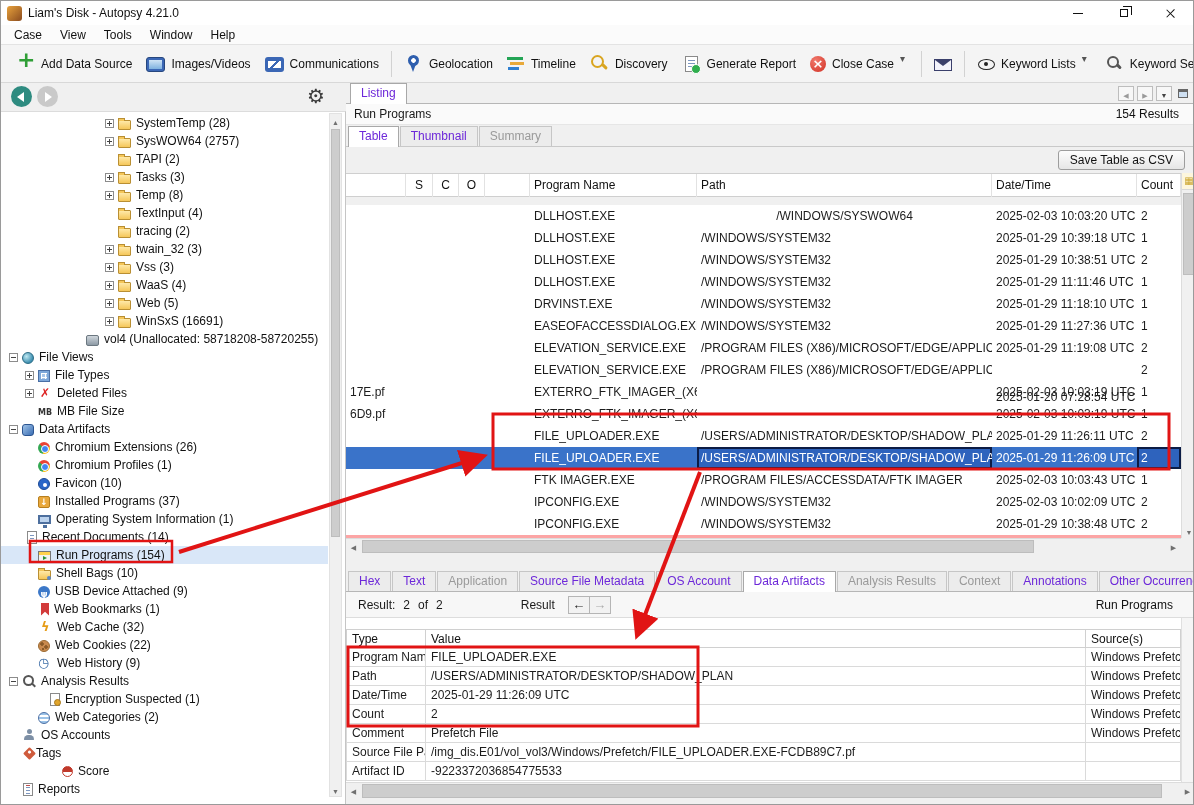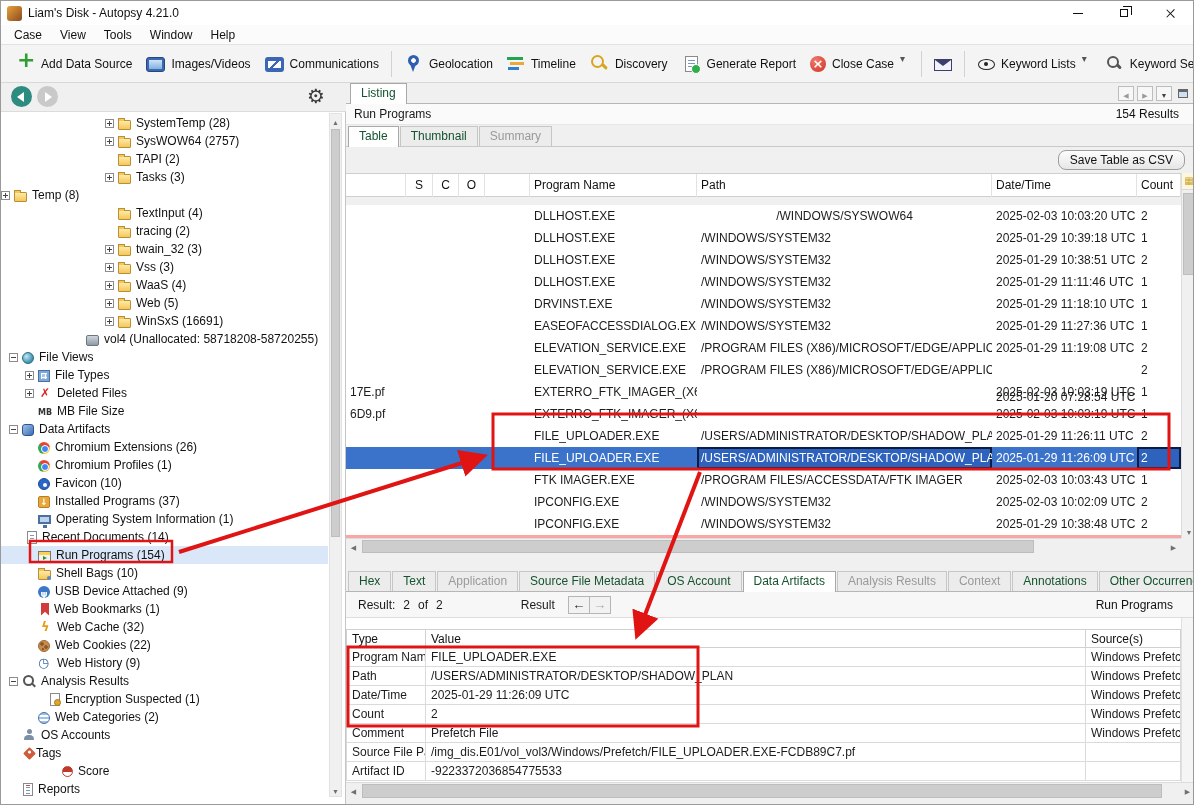--- a/index.html
+++ b/index.html
@@ -64,37 +64,37 @@
   .navbtn{position:absolute;top:3px;width:21px;height:21px;border-radius:50%;display:flex;align-items:center;justify-content:center;}
   .navbtn.back{left:10px;background:#2e8b80;}
   .navbtn.fwd{left:36px;background:#c9c9c9;}
   .tri-left{width:0;height:0;border-top:5px solid transparent;border-bottom:5px solid transparent;border-right:7px solid #fff;margin-right:2px;}
   .tri-right{width:0;height:0;border-top:5px solid transparent;border-bottom:5px solid transparent;border-left:7px solid #fff;margin-left:2px;}
   .gear{position:absolute;left:306px;top:0px;width:24px;height:26px;}
   .gear::after{content:"⚙";font-size:20px;line-height:26px;color:#3a3a3a;}
 
   
   #tabband{position:absolute;left:345px;top:82px;width:849px;height:21px;background:#f0f0f0;border-bottom:1px solid #b6b6b6;display:flex;align-items:flex-end;padding-left:4px;}
-  .tab{height:20px;line-height:19px;padding:0 10px;background:#ececec;border:1px solid #c6c6c6;border-bottom:none;margin-right:1px;color:#14532d;white-space:nowrap;}
+  .tab{height:20px;line-height:19px;padding:0 10px;background:#ececec;border:1px solid #c6c6c6;border-bottom:none;margin-right:1px;color:#6d28d9;white-space:nowrap;}
   .tab.tsel{background:#fff;height:21px;margin-bottom:-1px;border-color:#a8a8a8;}
   .tab.tdis{color:#9a9a9a;}
   #pagctl{position:absolute;right:4px;top:3px;display:flex;gap:3px;}
   .pbtn{width:16px;height:15px;border:1px solid #bdbdbd;background:#f7f7f7;display:flex;align-items:center;justify-content:center;}
   .pbtn.noborder{border:none;background:transparent;}
   .sm-left::after{content:"◀";font-size:7px;color:#9a9a9a;}
   .sm-right::after{content:"▶";font-size:7px;color:#9a9a9a;}
   .sm-down::after{content:"▼";font-size:7px;color:#444;}
   .float-ic{width:10px;height:9px;border:1px solid #666;border-top:3px solid #666;background:#cfe0f2;}
 
   
   #listing-header{position:absolute;left:345px;top:103px;width:849px;height:21px;background:#fafafa;display:flex;align-items:center;padding:0 8px;border-bottom:1px solid #e6e6e6;}
   #rescount{margin-left:auto;padding-right:8px;color:#111;}
   #view-tabs{position:absolute;left:345px;top:124px;width:849px;height:22px;background:#f0f0f0;display:flex;align-items:flex-end;padding-left:2px;border-bottom:1px solid #c9c9c9;}
   #csv-band{position:absolute;left:345px;top:146px;width:849px;height:26px;background:#f0f0f0;}
-  #csvbtn{position:absolute;right:10px;top:3px;border:1px solid #9d9d9d;background:linear-gradient(#fdfdfd,#e6e6e6);padding:2px 11px;font-family:inherit;font-size:12px;border-radius:8px;color:#111;}
+  #csvbtn{position:absolute;right:10px;top:3px;border:1px solid #9d9d9d;background:linear-gradient(#fdfdfd,#e6e6e6);padding:2px 11px;font-family:inherit;font-size:12px;border-radius:3px;color:#111;}
 
   
   #grid-header{position:absolute;left:345px;top:172px;width:835px;height:24px;background:#fff;border-top:1px solid #cfcfcf;border-bottom:1px solid #cfcfcf;display:flex;}
   .gh{height:23px;line-height:22px;padding:0 4px;border-right:1px solid #e2e2e2;overflow:hidden;white-space:nowrap;color:#111;flex:none;}
   .gh.c1,.gh.c2,.gh.c3{text-align:center;}
   #grid-body{position:absolute;left:345px;top:204px;width:835px;height:341px;background:#fca5a5;overflow:hidden;}
   .grow{display:flex;height:22px;background:#fff;}
   .gc{height:22px;line-height:22px;padding:0 4px;overflow:hidden;white-space:nowrap;color:#1c1c1c;flex:none;}
   .grow.rsel{background:#3a73c9;}
   .grow.rsel .gc{color:#fff;}
@@ -615,21 +615,21 @@
         <div class="trow" style="padding-left: 104px;">
           <span class="exp-spacer"></span>
           <span class="tico i-folder"></span>
           <span class="tlabel">TAPI (2)</span>
         </div>
         <div class="trow" style="padding-left: 104px;">
           <span class="exp exp-plus"></span>
           <span class="tico i-folder"></span>
           <span class="tlabel">Tasks (3)</span>
         </div>
-        <div class="trow" style="">
+        <div class="trow" style="padding-left: 104px;">
           <span class="exp exp-plus"></span>
           <span class="tico i-folder"></span>
           <span class="tlabel">Temp (8)</span>
         </div>
         <div class="trow" style="padding-left: 104px;">
           <span class="exp-spacer"></span>
           <span class="tico i-folder"></span>
           <span class="tlabel">TextInput (4)</span>
         </div>
         <div class="trow" style="padding-left: 104px;">

